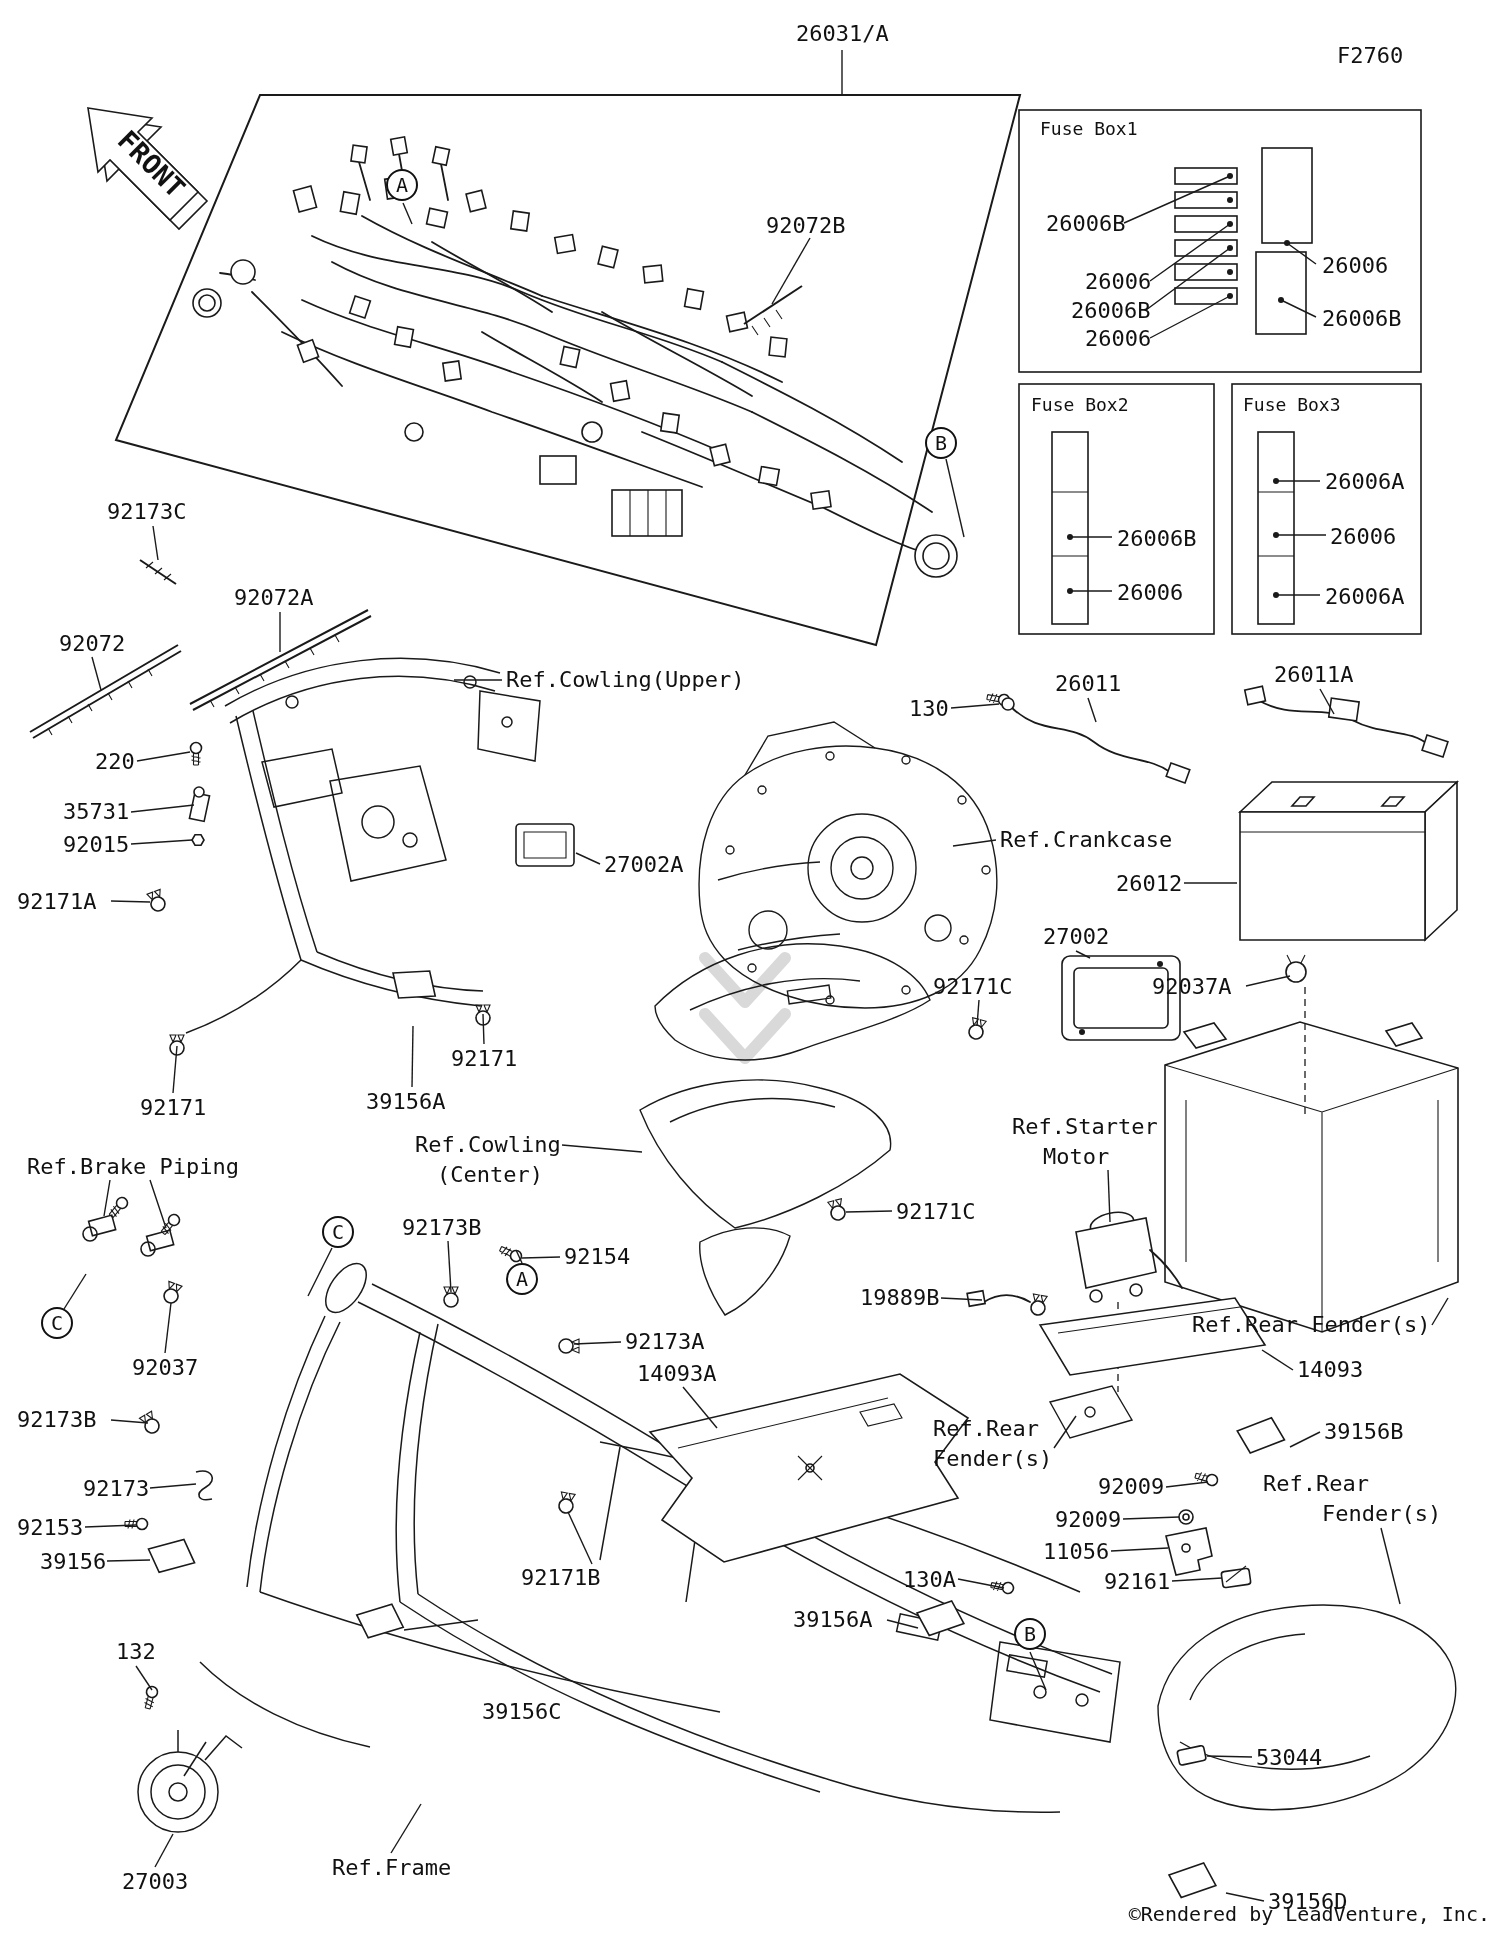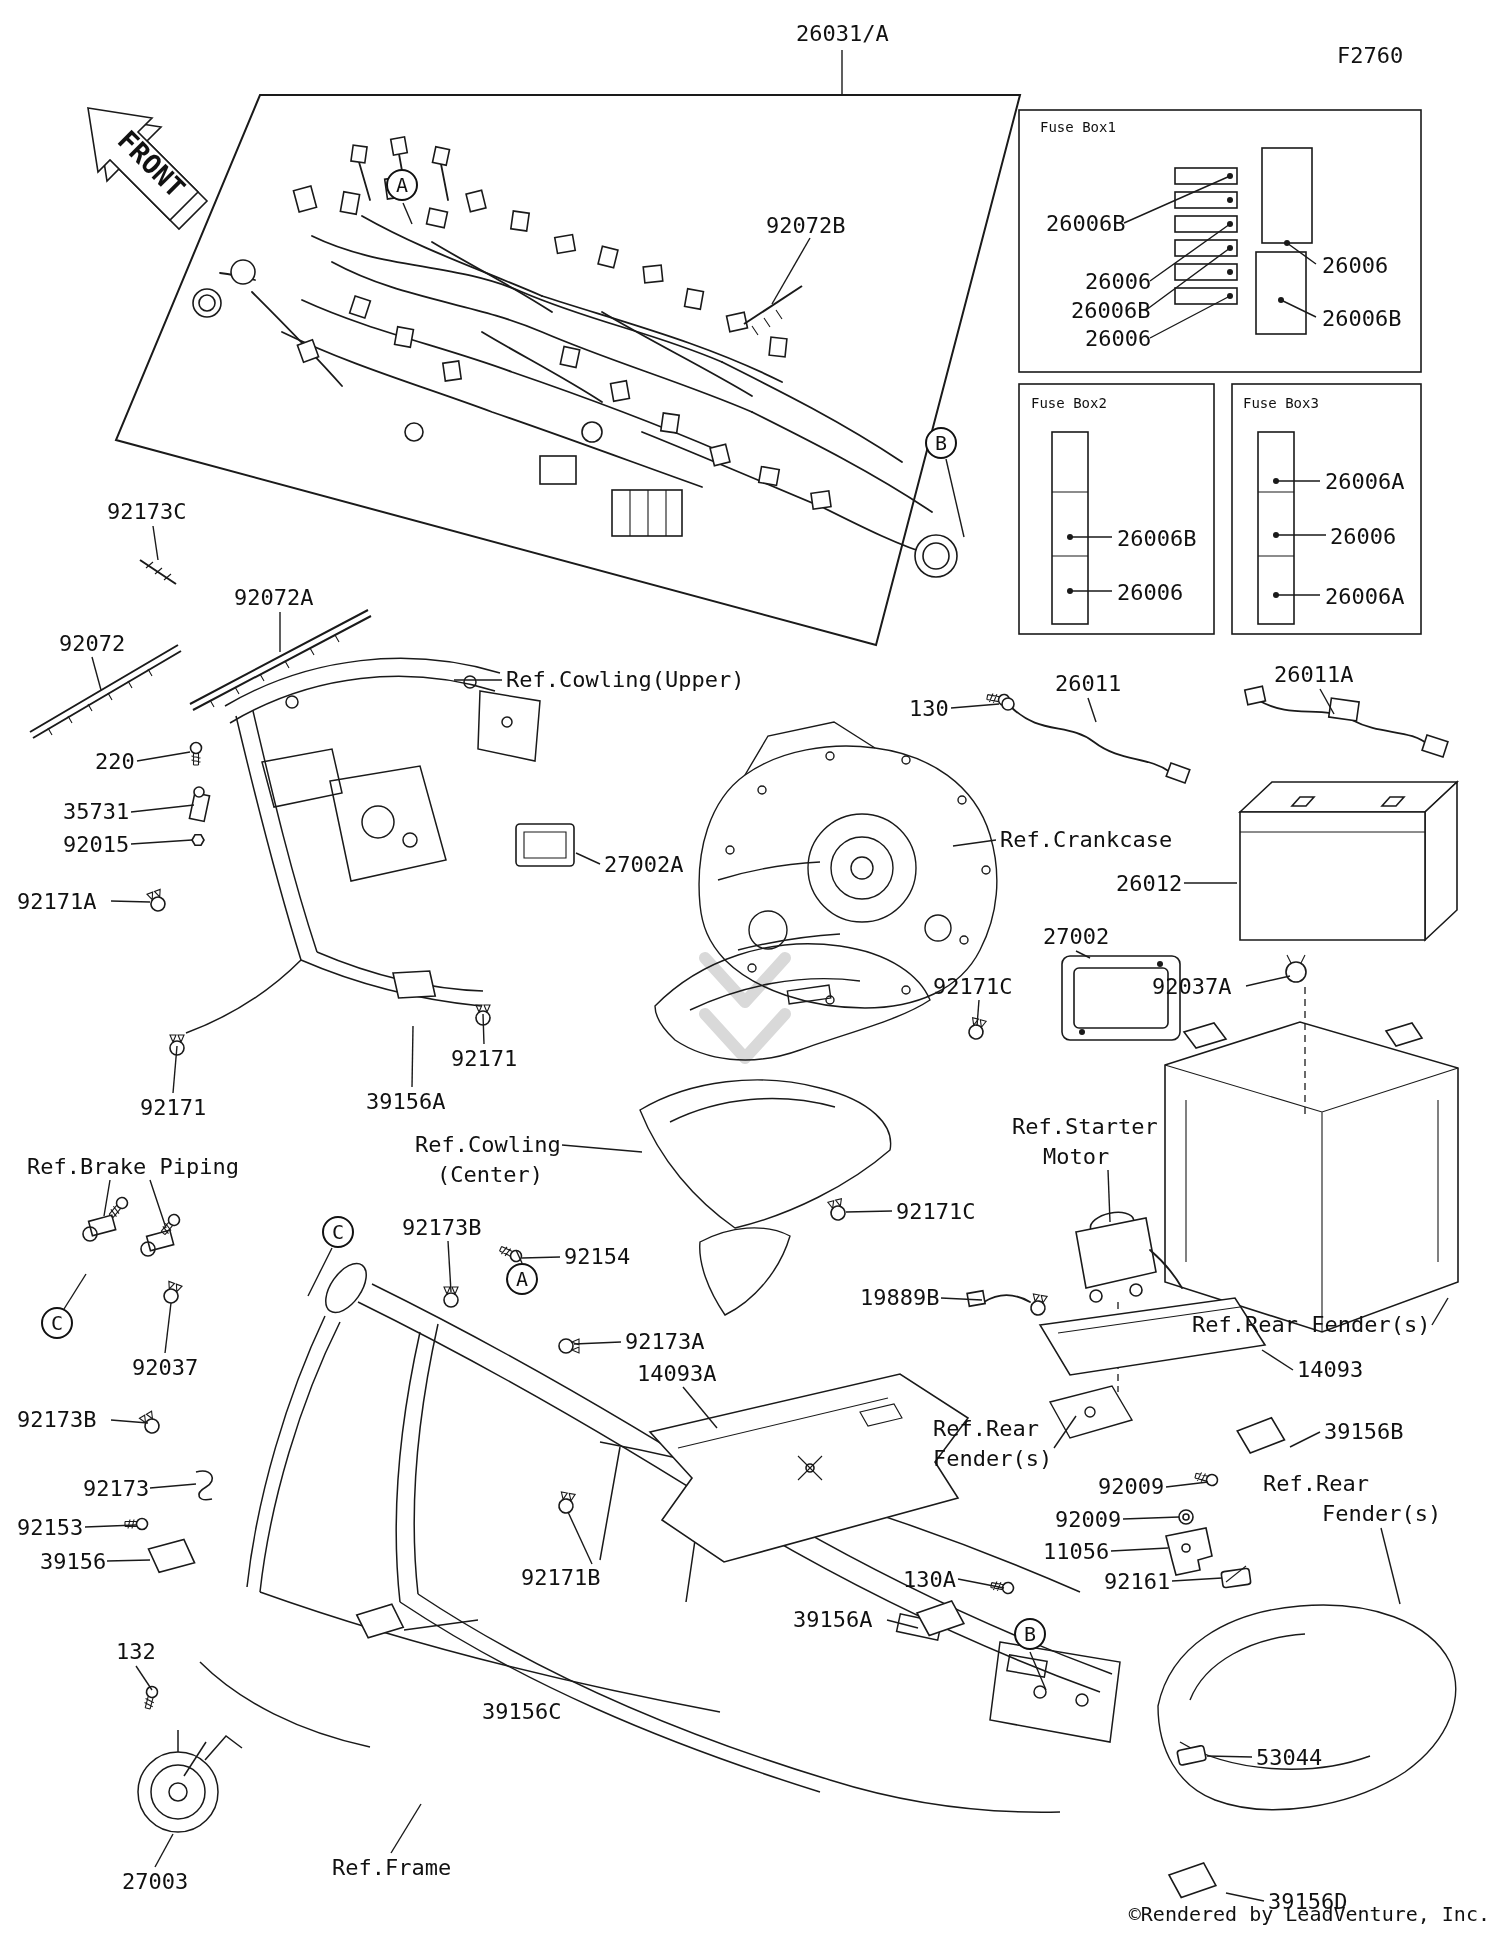--- a/index.html
+++ b/index.html
@@ -1,21 +1,21 @@
 <!DOCTYPE html>
 <html><head>
 <meta charset="utf-8">
 <style>
   *{margin:0;padding:0;box-sizing:border-box}
   html,body{background:#fff}
   body{font-family:"DejaVu Sans Mono",monospace;color:#111}
   .canvas{position:relative;width:1500px;height:1938px;background:#fff;overflow:hidden}
   .canvas > svg{position:absolute;left:0;top:0}
   .lbl{position:absolute;font-size:22px;line-height:1.05;white-space:pre;color:#111}
-  .boxtitle{font-size:14px}
+  .boxtitle{font-size:18px}
   .callout{position:absolute;width:32px;height:32px;border:2px solid #111;border-radius:50%;
            display:flex;align-items:center;justify-content:center;font-size:20px;background:#fff}
   .watermark{position:absolute;left:420px;top:1052px;width:840px;text-align:center;
              font-family:"DejaVu Sans",sans-serif;font-weight:bold;font-size:52px;
              letter-spacing:26px;color:#cccccc;opacity:.8;pointer-events:none}
   .credit{position:absolute;right:10px;top:1902px;font-size:20px}
   
   .ln{stroke:#1a1a1a;stroke-width:1.4;fill:none}
   .ln2{stroke:#1a1a1a;stroke-width:2;fill:none}
   .wire{stroke:#1a1a1a;stroke-width:1.8;fill:none;stroke-linecap:round}

